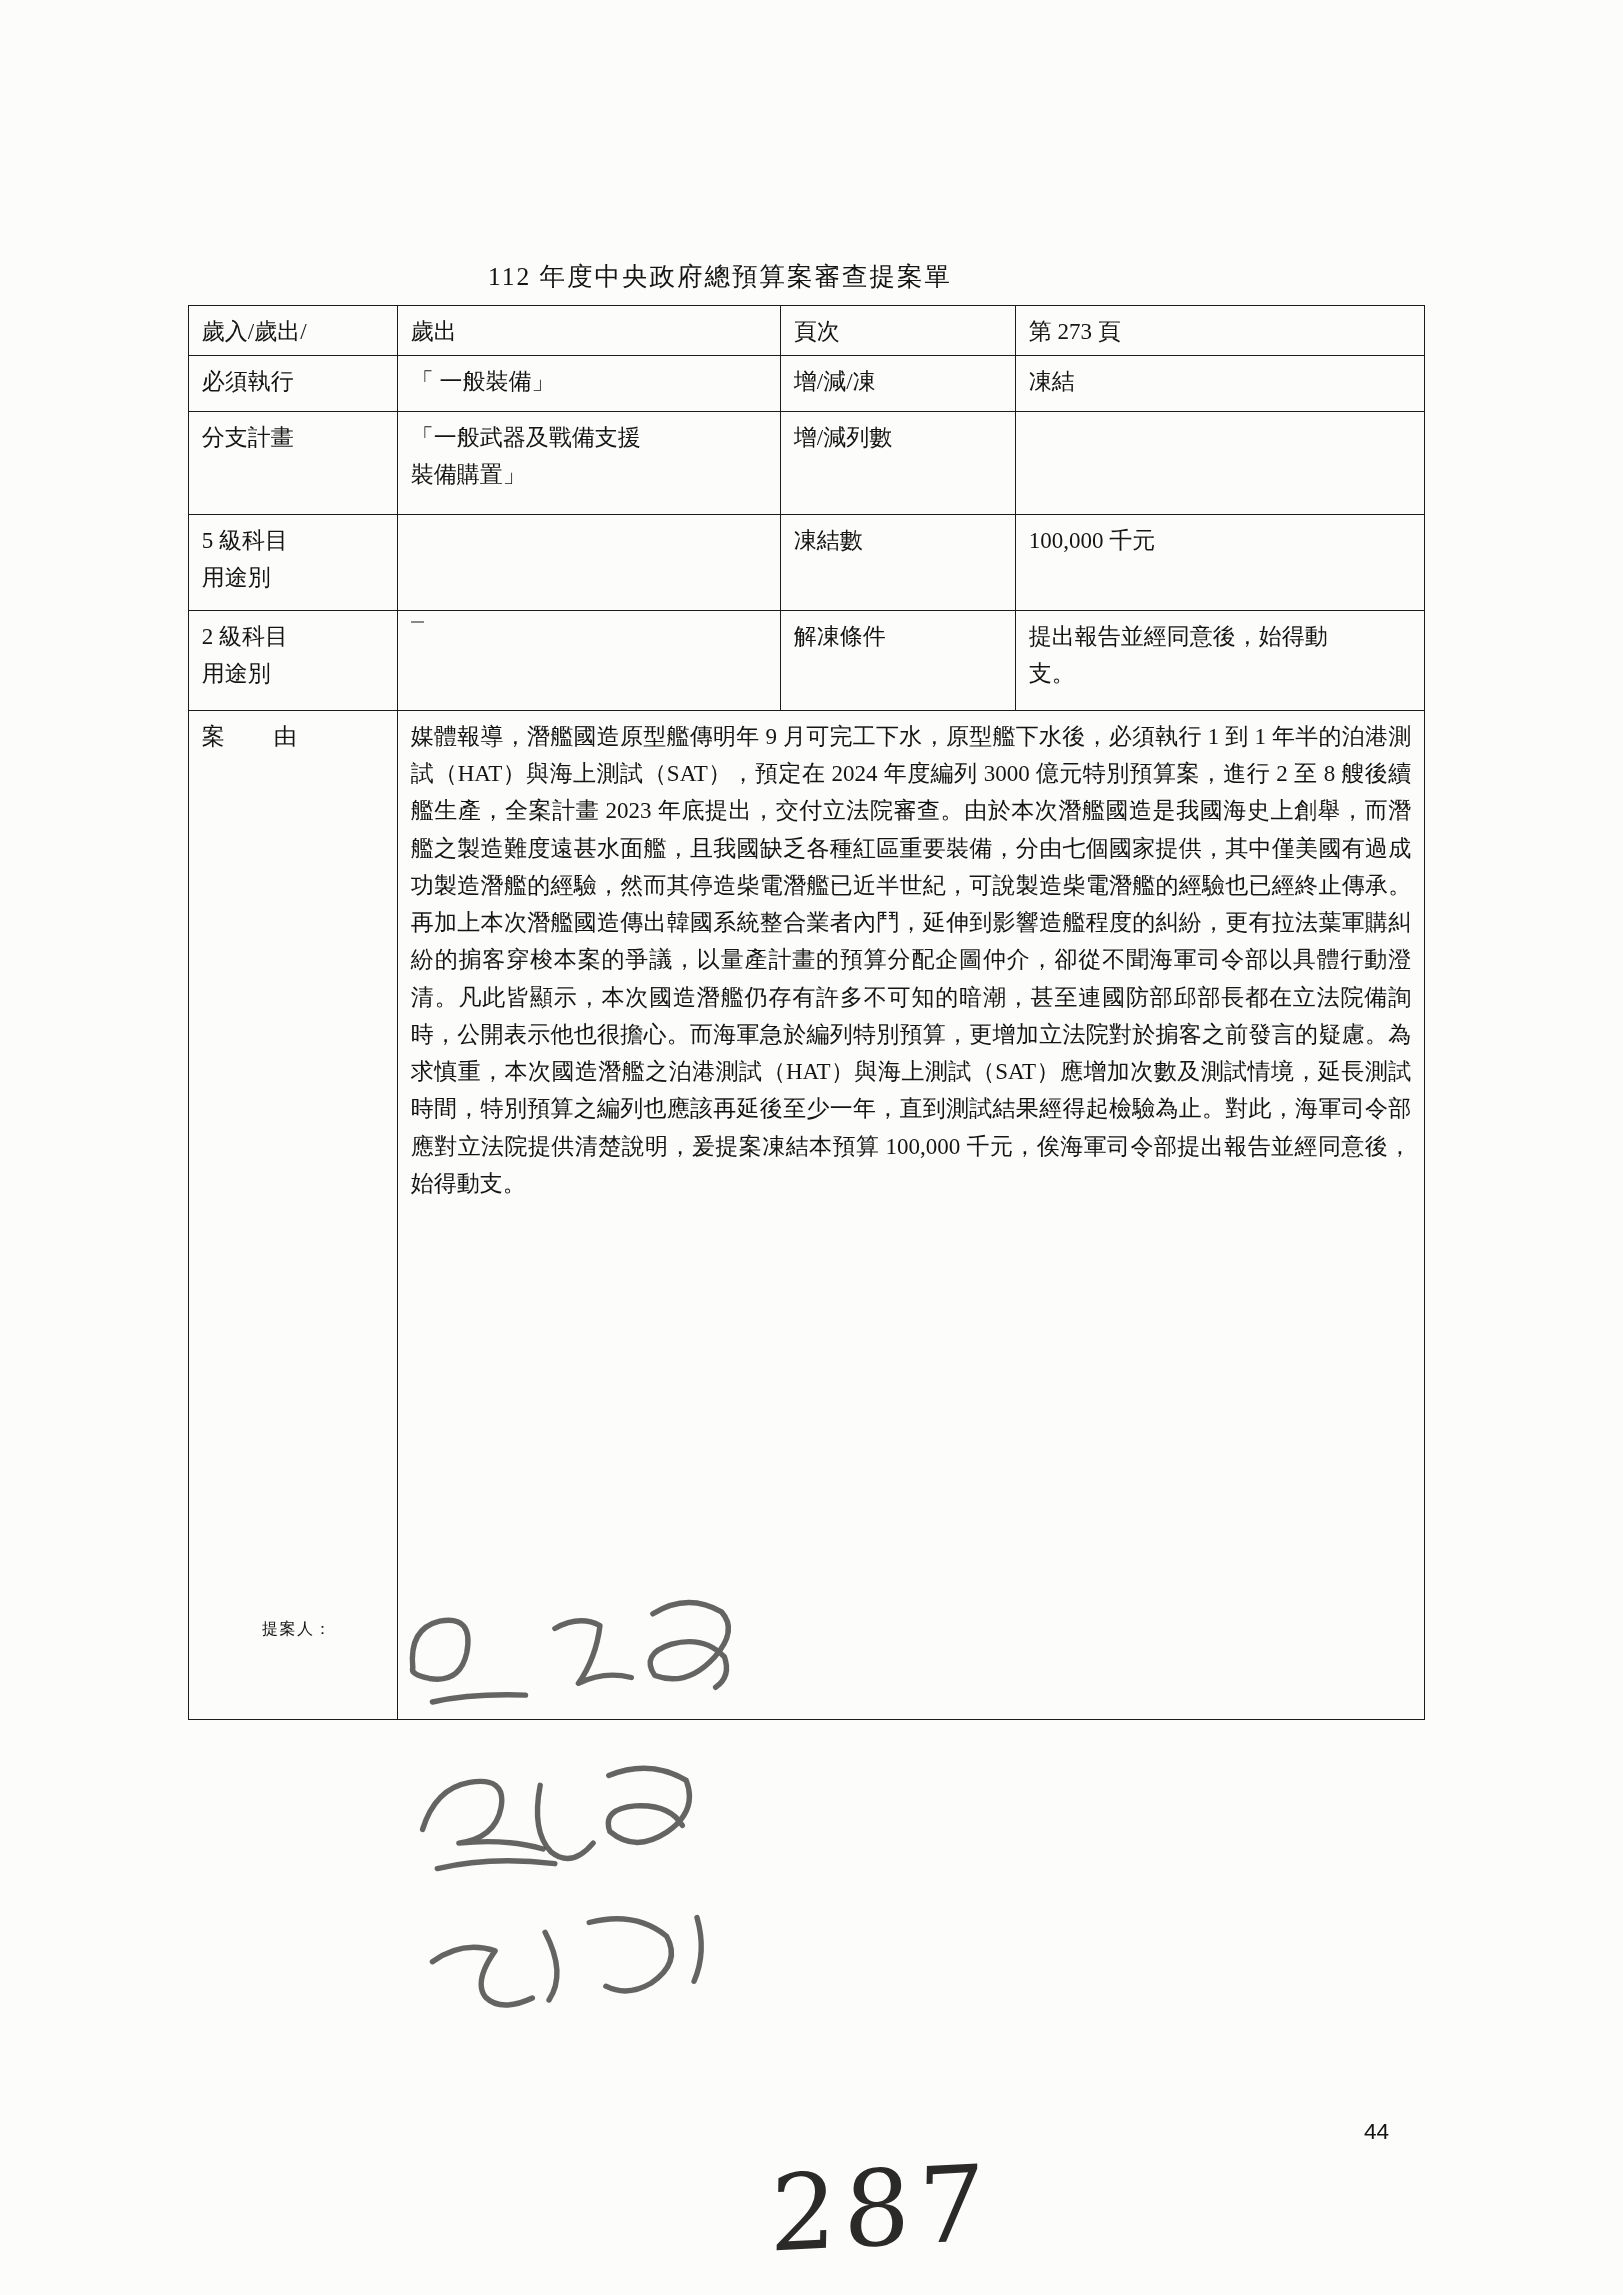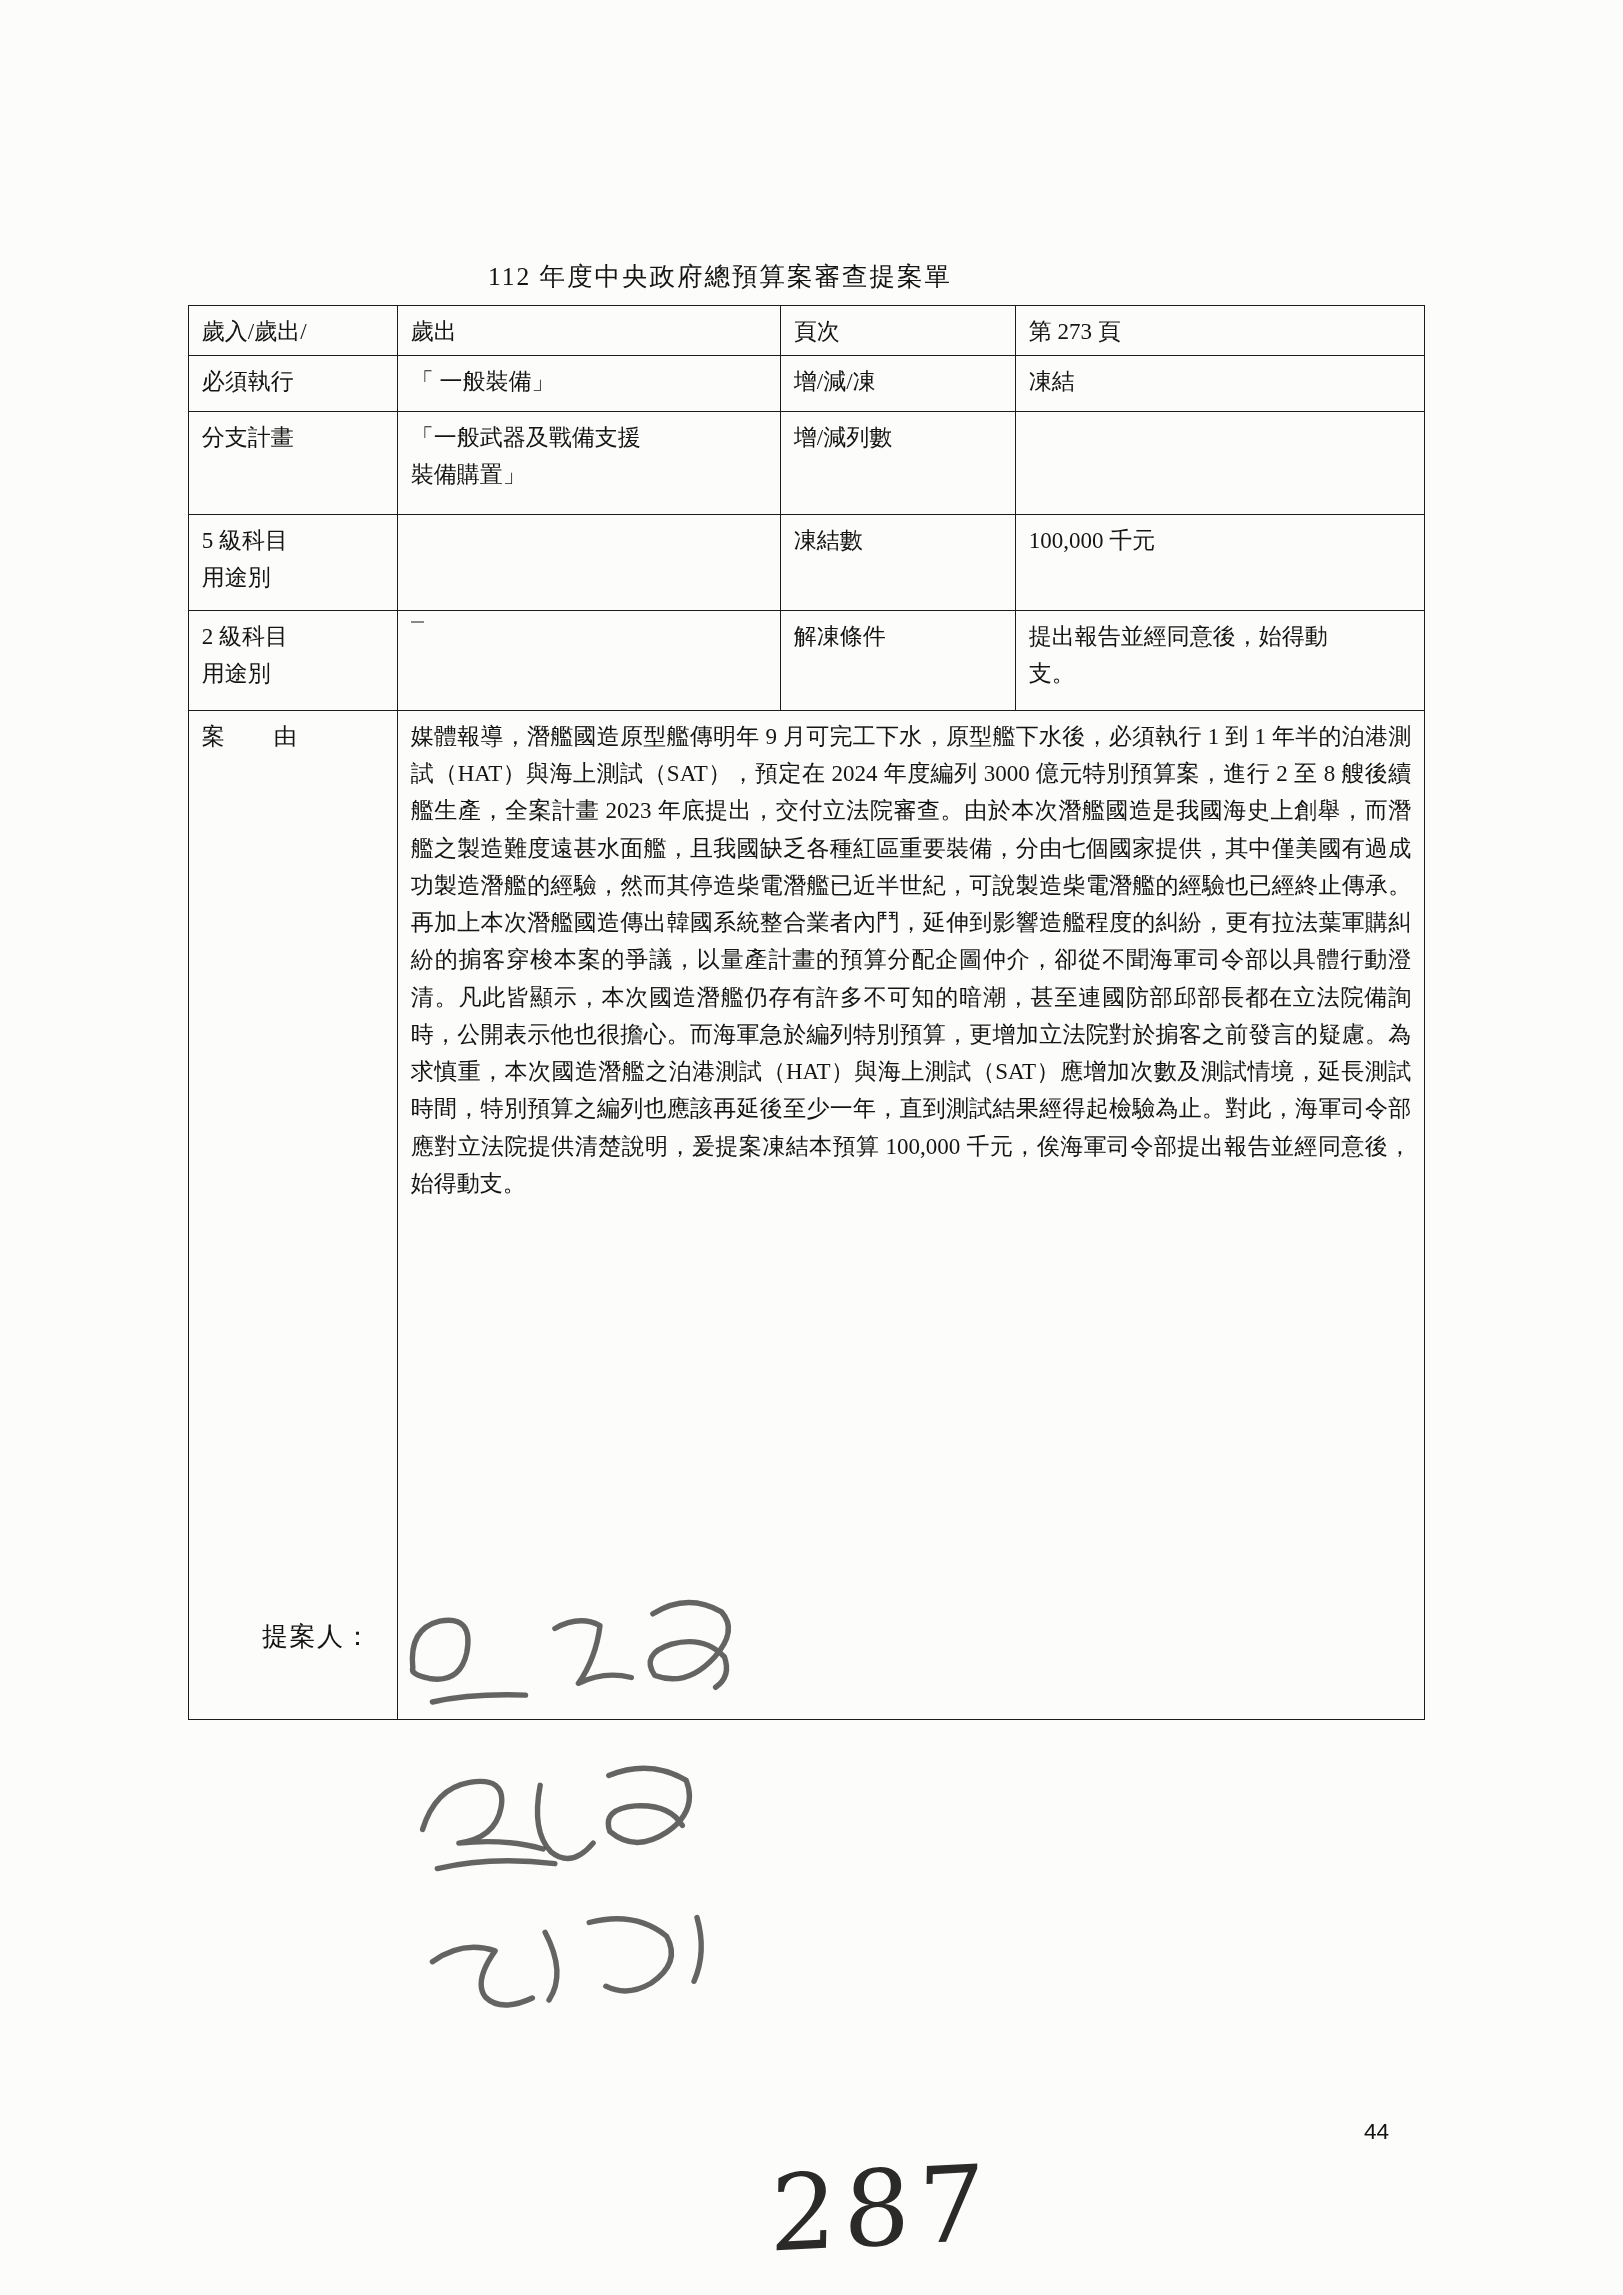--- a/index.html
+++ b/index.html
@@ -51,21 +51,21 @@
     width: 12.8px;
     height: 2px;
     background: #8a8a8a;
     vertical-align: top;
     margin-top: 2.9px;
   }
   .proposer-label {
     position: absolute;
     left: 262px;
     top: 1619px;
-    font-size: 26px;
+    font-size: 16px;
     letter-spacing: 1.5px;
   }
   .signatures {
     position: absolute;
     left: 378px;
     top: 1555px;
   }
   .signatures path {
     fill: none;
     stroke: #4f4e4c;

